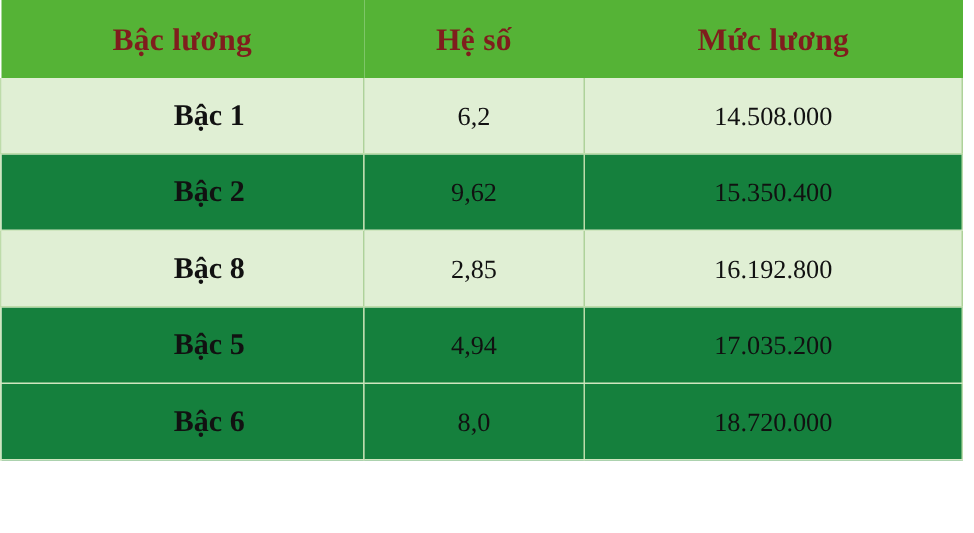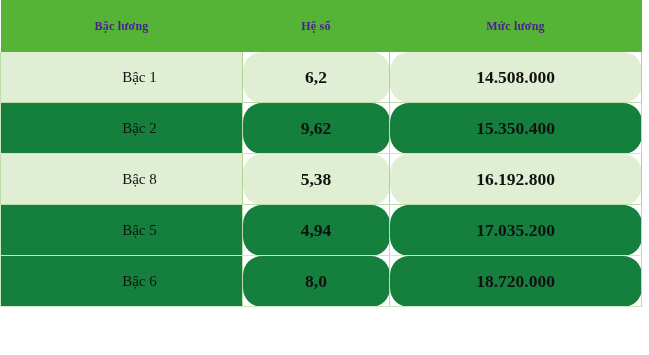--- a/index.html
+++ b/index.html
@@ -38,23 +38,23 @@
 
   thead tr.header-row {
     background: #55b336;
     height: 52px;
   }
 
   thead th {
     height: 52px;
     padding: 0;
     margin: 0;
-    color: #4c1d95;
+    color: #7f1d1d;
     font-weight: bold;
-    font-size: 12px;
+    font-size: 21px;
     vertical-align: middle;
     letter-spacing: 0.2px;
     border: none;
   }
 
   tbody tr.data-row {
     height: 50px;
   }
 
   tbody tr.row-tinted  { background: #e0efd4; }
@@ -66,30 +66,29 @@
     margin: 0;
     text-align: center;
     vertical-align: middle;
     color: #111111;
     font-size: 17.5px;
     border-right: 1.4px solid #bcdcab;
     border-bottom: 1.4px solid #cfe6bf;
   }
 
   tbody td.cell-grade {
-    font-weight: normal;
-    font-size: 15px;
+    font-weight: bold;
+    font-size: 20px;
     border-left: 1.4px solid #cfe6bf;
     padding-left: 36px;
   }
 
   tbody td.cell-coef,
   tbody td.cell-amount {
-    font-weight: bold;
-    border-radius: 19px;
+    font-weight: normal;
   }
 
   tbody tr.row-tinted td {
     border-right-color: #aed29a;
     border-bottom-color: #bedcaa;
   }
   tbody tr.row-tinted td.cell-grade {
     border-left-color: #bedcaa;
   }
 </style>
@@ -122,21 +121,21 @@
       </tr>
 
       <tr class="data-row row-plain">
         <td class="cell-grade">Bậc 2</td>
         <td class="cell-coef">9,62</td>
         <td class="cell-amount">15.350.400</td>
       </tr>
 
       <tr class="data-row row-tinted">
         <td class="cell-grade">Bậc 8</td>
-        <td class="cell-coef">5,38</td>
+        <td class="cell-coef">2,85</td>
         <td class="cell-amount">16.192.800</td>
       </tr>
 
       <tr class="data-row row-plain">
         <td class="cell-grade">Bậc 5</td>
         <td class="cell-coef">4,94</td>
         <td class="cell-amount">17.035.200</td>
       </tr>
 
 

